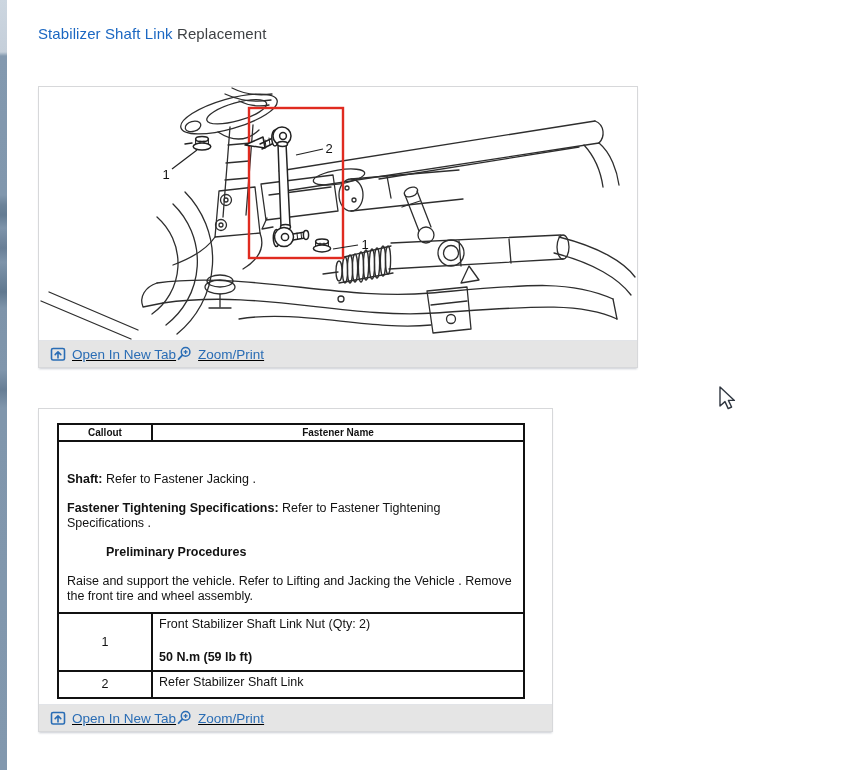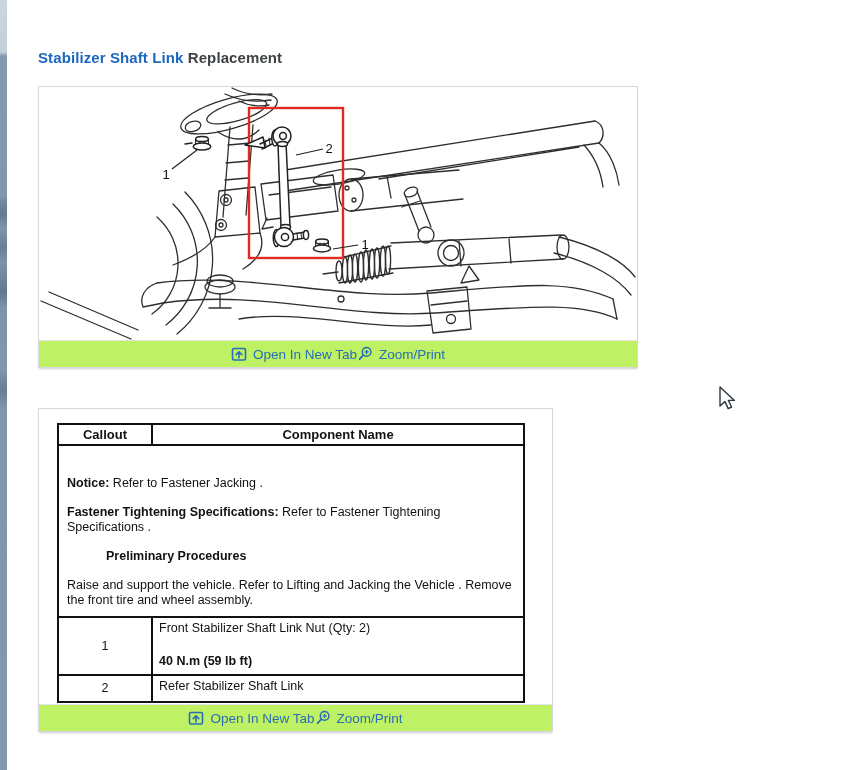--- a/index.html
+++ b/index.html
@@ -14,50 +14,50 @@
     background:linear-gradient(180deg,
       #ccd6e0 0px,#c5cfda 52px,
       #8399af 56px,#8197ad 195px,
       #6c8399 205px,#647c93 215px,#7e94aa 228px,
       #697f96 248px,#7e94aa 262px,
       #60788f 292px,#7e94aa 308px,
       #8096ac 370px,#677e95 390px,#8096ac 408px,
       #8298ae 770px);
   }
 
-  .page-title { position:absolute; left:38px; top:25px; font-size:15px; font-weight:700; letter-spacing:.1px;margin-top:24px; }
+  .page-title { position:absolute; left:38px; top:25px; font-size:15px; font-weight:400; letter-spacing:.1px; }
   .page-title .t-link { color:#1b67c2; cursor:pointer; }
   .page-title .t-rest { color:#3f4245; }
 
   .panel {
     position:absolute; background:#fff; border:1px solid #d7d8da;
     display:flex; flex-direction:column; box-sizing:border-box;
     box-shadow:0 2px 2px -1px rgba(100,110,125,.35);
   }
   #figure-panel { left:38px; top:86px; width:600px; height:282px; }
   #spec-panel   { left:38px; top:408px; width:515px; height:324px; }
 
   .panel-body { flex:1; position:relative; overflow:hidden; }
   .panel-body svg.diagram { position:absolute; left:0; top:0; }
 
   .panel-footer {
-    height:27px; flex:0 0 27px; background:#bef264; border-top:1px solid #e2e4e8;
-    display:flex; align-items:center; justify-content:center;
-    padding:0 11px; box-sizing:border-box;
+    height:27px; flex:0 0 27px; background:#e5e5e5; border-top:1px solid #e2e4e8;
+    display:flex; align-items:center; justify-content:flex-start;
+    padding:0 11px; box-sizing:border-box;text-decoration:underline;
   }
   .footer-link {
     display:flex; align-items:center; gap:6px; color:#2a6db5;
     font-size:13.5px; cursor:pointer; text-decoration:none; user-select:none;
   }
   .footer-link svg { display:block; }
 
   
   table.spec { border-collapse:collapse; margin:14px 0 0 18px; width:468px; font-size:12.5px; color:#121212; table-layout:fixed; }
   .spec th, .spec td { border:2px solid #111; }
-  .spec th { font-weight:700; padding:2px 4px; font-size:13px; text-align:center; }
+  .spec th { font-weight:700; padding:2px 4px; font-size:10px; text-align:center; }
   .col-callout { width:84px; }
   .notice-cell { padding:30px 8px 8px 8px; vertical-align:top; }
   .notice-cell .ln { margin:0; line-height:1.2; }
   .notice-cell .ln + .ln { margin-top:14px; }
   .prelim-h { margin:17px 0 0 44px; font-weight:700;padding-left:39px; }
   .prelim-p { margin:16px 6px 8px 44px; line-height:1.3; }
   .cell-callout { text-align:center; vertical-align:middle; padding:2px; }
   .cell-comp { padding:2px 4px 4px 6px; vertical-align:top; line-height:1.3; }
   .torque { font-weight:700; margin-top:17px; }
   .row-short td { height:19px; }
@@ -238,41 +238,41 @@
     </a>
   </div>
 </div>
 
 <div class="panel" id="spec-panel">
   <div class="panel-body">
     <table class="spec">
       <tbody>
           <tr>
         <th class="col-callout">Callout</th>
-        <th>Component Name</th>
+        <th>Fastener Name</th>
       </tr>
       <tr>
         <td class="notice-cell" colspan="2">
           <p class="ln">
-            <b>Notice:</b>
+            <b>Shaft:</b>
             <span>Refer to Fastener Jacking .</span>
           </p>
           <p class="ln">
             <b>Fastener Tightening Specifications:</b>
             <span>Refer to Fastener Tightening Specifications .</span>
           </p>
           <p class="ln prelim-h">Preliminary Procedures</p>
           <p class="ln prelim-p">Raise and support the vehicle. Refer to Lifting and Jacking the Vehicle . Remove the front tire and wheel assembly.</p>
         </td>
       </tr>
       <tr>
         <td class="cell-callout">1</td>
         <td class="cell-comp">
           <div>Front Stabilizer Shaft Link Nut (Qty: 2)</div>
-          <div class="torque">40 N.m (59 lb ft)</div>
+          <div class="torque">50 N.m (59 lb ft)</div>
         </td>
       </tr>
       <tr class="row-short">
         <td class="cell-callout">2</td>
         <td class="cell-comp">Refer Stabilizer Shaft Link</td>
       </tr>
     </tbody>
       </table>
   </div>
 

